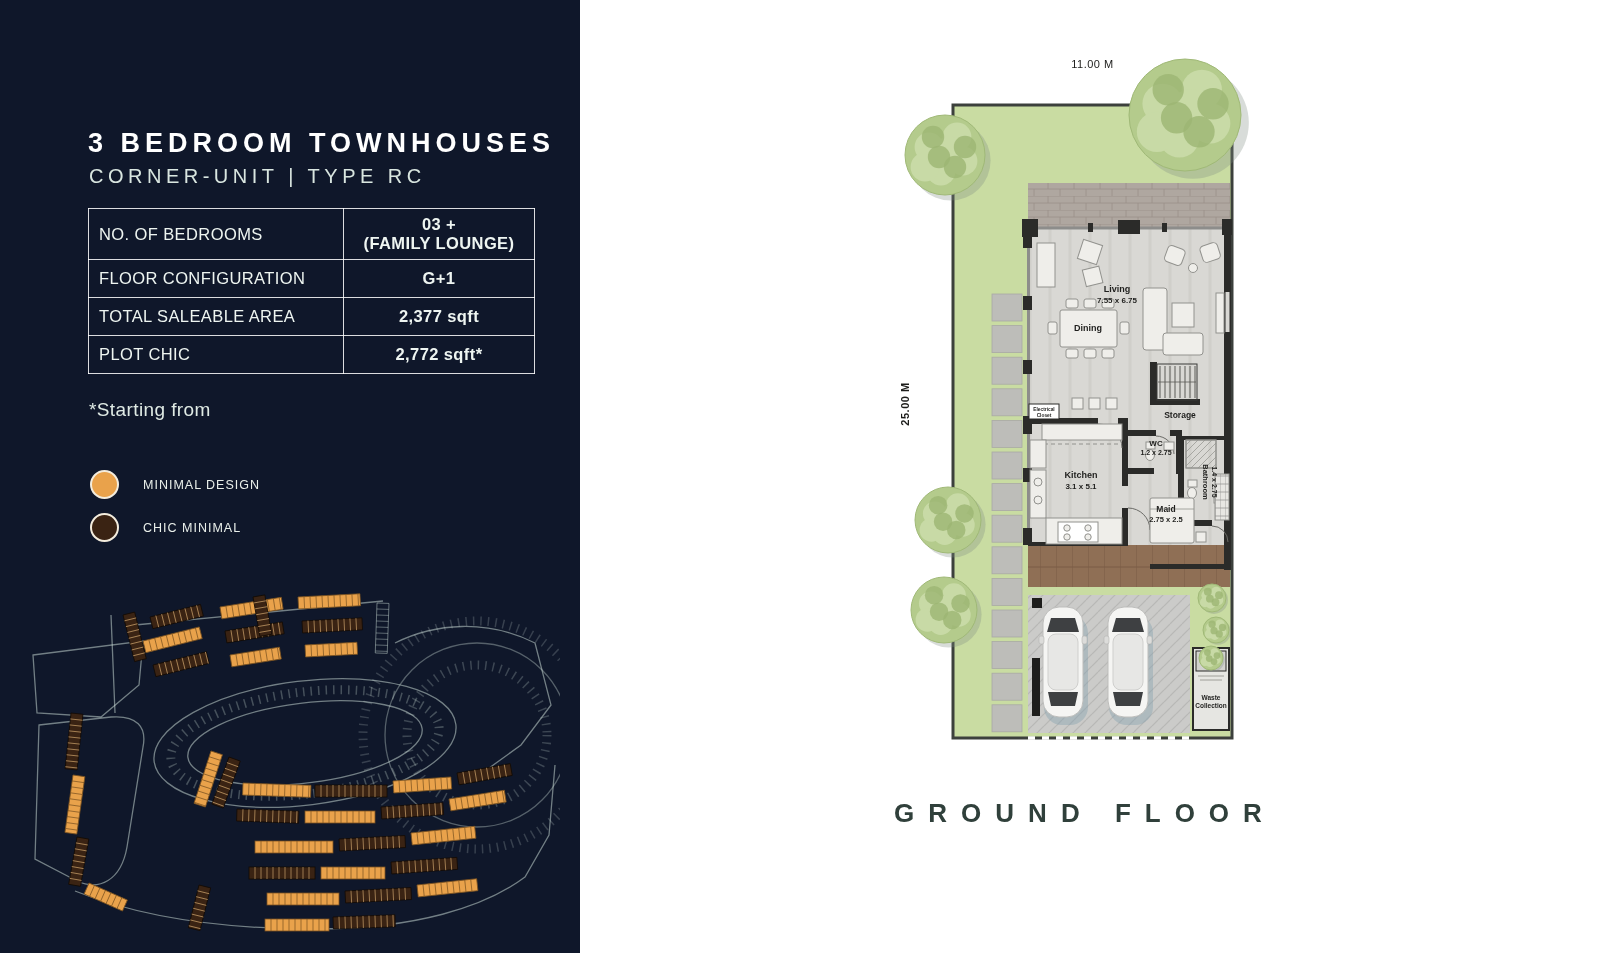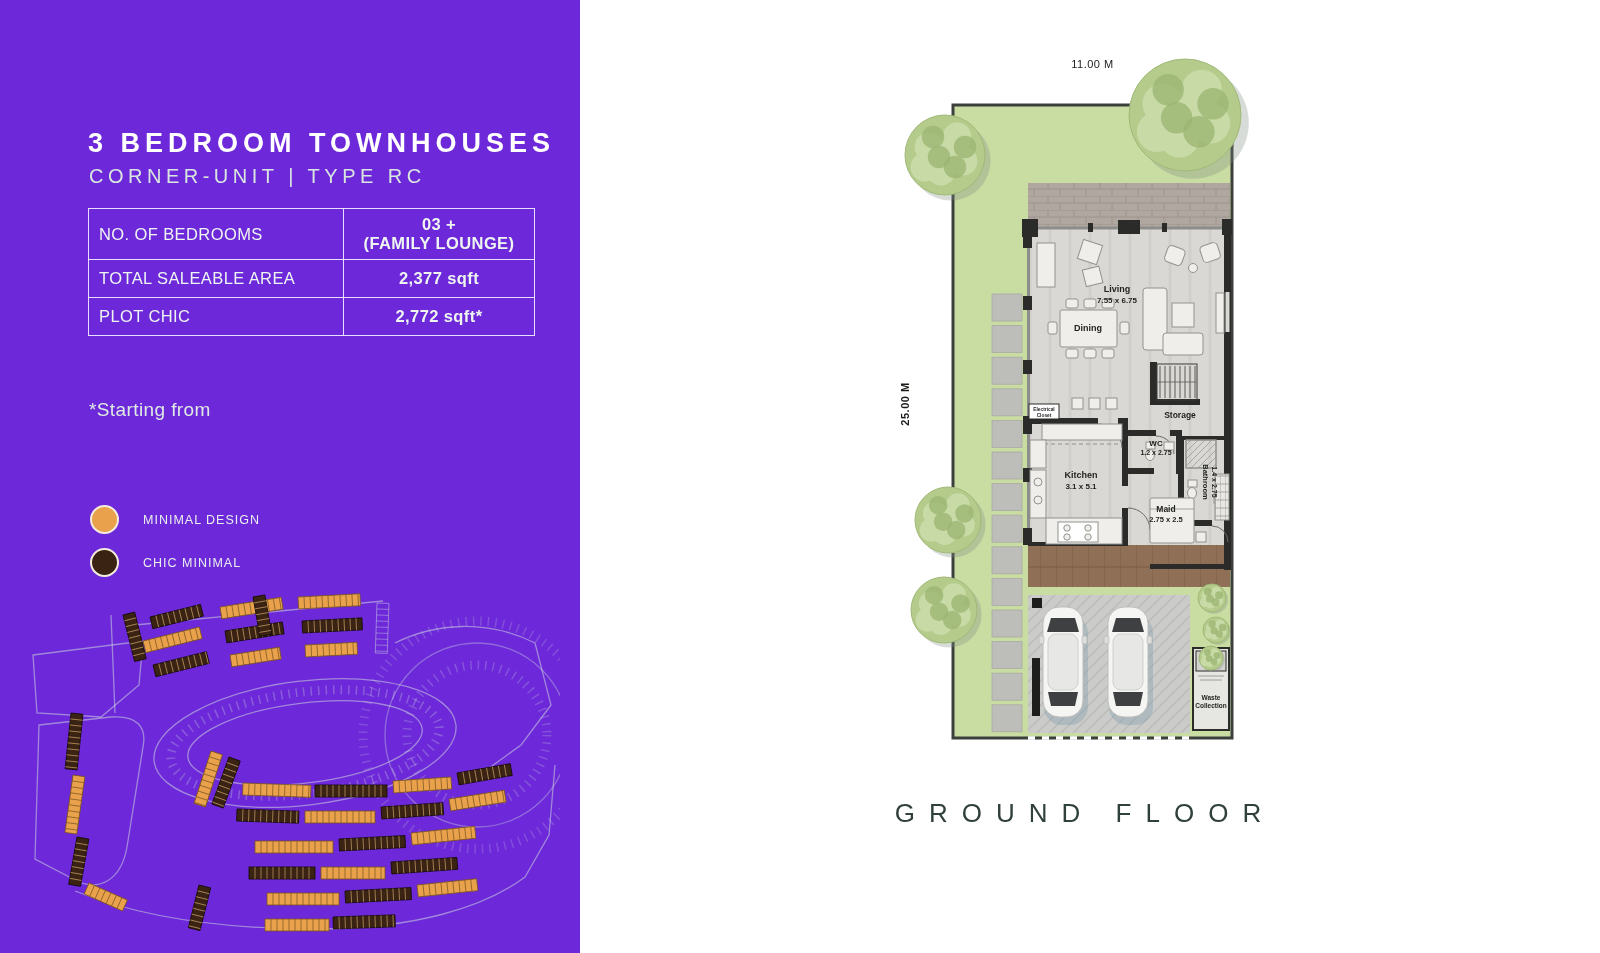--- a/index.html
+++ b/index.html
@@ -1,55 +1,59 @@
 <!DOCTYPE html>
 <html><head>
 <meta charset="utf-8">
 <style>
   html,body{margin:0;padding:0;background:#fff;}
   .page{position:relative;width:1600px;height:953px;overflow:hidden;background:#ffffff;
         font-family:"Liberation Sans",sans-serif;}
   
-  .left-panel{position:absolute;left:0;top:0;width:580px;height:953px;background:#6d28d9;}
+  .left-panel{position:absolute;left:0;top:0;width:580px;height:953px;background:#0f172a;}
   .title{position:absolute;left:88px;top:128px;font-size:27px;font-weight:bold;
          letter-spacing:5px;color:#ffffff;white-space:nowrap;}
   .subtitle{position:absolute;left:89px;top:165px;font-size:20px;font-weight:400;
             letter-spacing:4.5px;color:#d9e6e0;white-space:nowrap;}
   .spec-table{position:absolute;left:88px;top:208px;width:447px;border-collapse:collapse;}
   .spec-table td{border:1px solid rgba(255,255,255,0.85);color:#eef5f1;font-size:16.5px;
                  padding:9px 10px;letter-spacing:0.4px;}
   .spec-table td.val{text-align:center;white-space:pre-line;width:178px;padding:6px 6px;font-weight:bold;}
   .footnote{position:absolute;left:89px;top:399px;font-size:19px;color:#dfeae4;letter-spacing:0.4px;}
-  .legend-item{position:absolute;left:90px;display:flex;align-items:center;margin-top:35px;}
+  .legend-item{position:absolute;left:90px;display:flex;align-items:center;}
   .legend-swatch{width:29px;height:29px;border-radius:50%;border:2px solid #f3ecdd;box-sizing:border-box;}
   .legend-label{margin-left:24px;font-size:12.5px;letter-spacing:1px;color:#e9efea;}
   
   .dim-top{position:absolute;left:953px;top:58px;width:279px;text-align:center;
            font-size:11px;font-weight:normal;color:#1c1c1a;letter-spacing:0.5px;}
   .dim-left{position:absolute;left:858px;top:398px;width:94px;text-align:center;
             font-size:11px;font-weight:bold;color:#1c1c1a;transform:rotate(-90deg);letter-spacing:0.5px;}
   .plan-caption{position:absolute;left:580px;top:798px;width:1010px;text-align:center;
-                font-size:26px;font-weight:400;letter-spacing:14px;color:#30403b;}
+                font-size:26px;font-weight:700;letter-spacing:14px;color:#30403b;}
   svg text{font-family:"Liberation Sans",sans-serif;}
 </style>
 </head>
 <body>
 
 <div class="page">
 
   <div class="left-panel">
     <div class="title">3 BEDROOM TOWNHOUSES</div>
     <div class="subtitle">CORNER-UNIT | TYPE RC</div>
 
     <table class="spec-table">
       <tbody>
         <tr>
           <td>NO. OF BEDROOMS</td>
           <td class="val">03 +
 (FAMILY LOUNGE)</td>
+        </tr>
+        <tr>
+          <td>FLOOR CONFIGURATION</td>
+          <td class="val">G+1</td>
         </tr>
         <tr>
           <td>TOTAL SALEABLE AREA</td>
           <td class="val">2,377 sqft</td>
         </tr>
         <tr>
           <td>PLOT CHIC</td>
           <td class="val">2,772 sqft*</td>
         </tr>
       </tbody>

